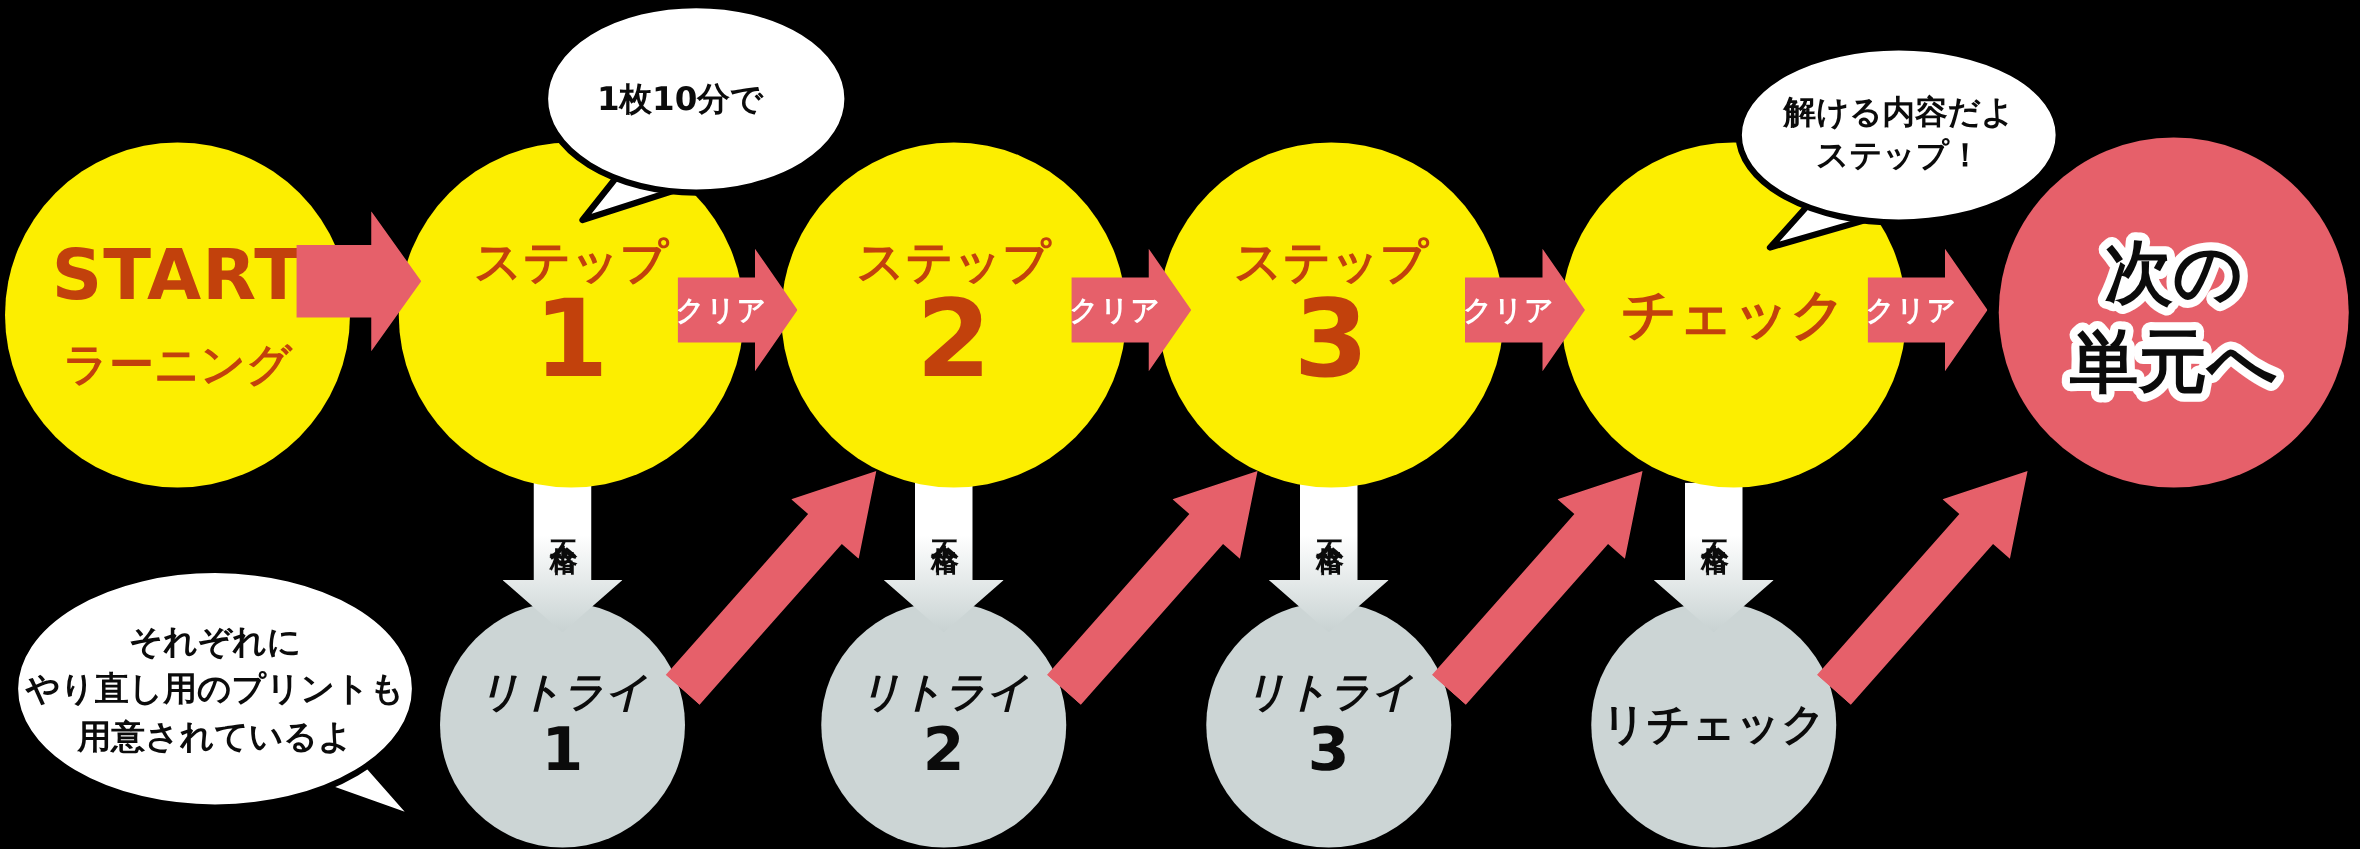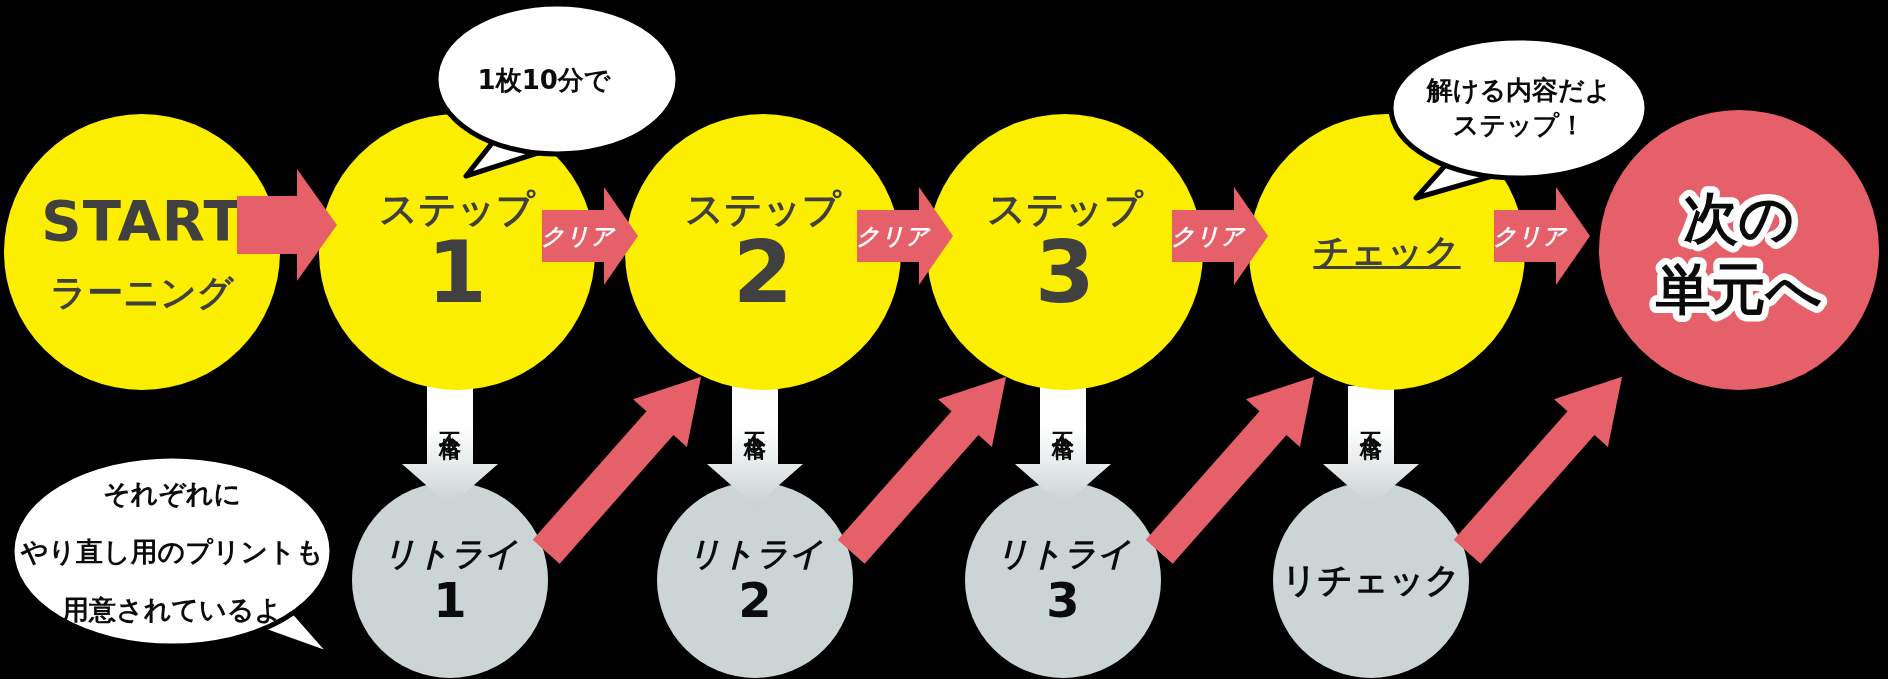--- a/index.html
+++ b/index.html
@@ -5,56 +5,56 @@
   html,body{margin:0;padding:0;background:#000;}
   .stage{
     position:relative;width:1888px;height:679px;background:var(--canvas-bg,#000);
     overflow:hidden;font-family:"DejaVu Sans","Liberation Sans",sans-serif;
   }
   
   .ycircle{
     position:absolute;top:114px;width:276px;height:276px;border-radius:50%;
     background:var(--circle-yellow,#fcee00);z-index:4;
     display:flex;flex-direction:column;align-items:center;justify-content:center;
-    text-align:center;color:#404040;
+    text-align:center;color:#c2410c;
   }
   .gcircle{
     position:absolute;top:482px;width:196px;height:196px;border-radius:50%;
     background:var(--circle-gray,#ccd5d5);z-index:2;
     display:flex;flex-direction:column;align-items:center;justify-content:center;
     text-align:center;color:#0b0b0b;
   }
   .rcircle{
     position:absolute;left:1599px;top:110px;width:280px;height:280px;border-radius:50%;
     background:var(--circle-red,#e6606a);z-index:4;
   }
   .start-title{font-size:56px;font-weight:700;letter-spacing:1px;line-height:1;}
   .start-sub{font-size:36px;font-weight:700;margin-top:26px;line-height:1;}
   .step-label{font-size:38px;font-weight:700;line-height:1;}
   .step-num{font-size:86px;font-weight:700;line-height:.95;margin-top:4px;}
-  .check-label{font-size:36px;font-weight:700;line-height:1;text-decoration:underline;}
+  .check-label{font-size:44px;font-weight:700;line-height:1;}
   .glabel{font-size:33px;font-weight:700;line-height:1;font-style:italic;}
   .gnum{font-size:48px;font-weight:700;line-height:1;margin-top:6px;}
   .recheck-label{font-size:35px;font-weight:700;line-height:1;}
   .goal-svg text{
     font-family:"DejaVu Sans","Liberation Sans",sans-serif;
     font-size:55px;font-weight:700;fill:#0b0b0b;
     stroke:#fff;stroke-width:13px;paint-order:stroke;stroke-linejoin:round;
     text-anchor:middle;
   }
   
   .harrow{position:absolute;background:var(--arrow-red,#e6606a);z-index:5;}
   .start-arrow{
     left:237px;top:169px;width:100px;height:112px;
     clip-path:polygon(0 27px,60px 27px,60px 0,100px 56px,60px 112px,60px 85px,0 85px);
   }
   .clear-arrow{
-    top:187px;width:96px;height:98px;
+    top:199px;width:96px;height:98px;
     clip-path:polygon(0 23px,62px 23px,62px 0,96px 49px,62px 98px,62px 75px,0 75px);
-    display:flex;align-items:center;justify-content:center;padding-right:24px;box-sizing:border-box;font-style:italic;
+    display:flex;align-items:center;justify-content:flex-end;padding-right:24px;box-sizing:border-box;
   }
   .clear-text{font-size:23px;font-weight:700;color:#fff;letter-spacing:1px;white-space:nowrap;}
   
   .fail{
     position:absolute;top:386px;width:96px;height:120px;z-index:3;
     background:linear-gradient(180deg,#ffffff 0%,#ffffff 35%,var(--arrow-fail-bottom,#c8d2d2) 100%);
     clip-path:polygon(25px 0,71px 0,71px 78px,96px 78px,48px 120px,0 78px,25px 78px);
   }
   .fail-text{
     position:absolute;left:50%;top:28px;transform:translateX(-50%);
@@ -70,21 +70,21 @@
   }
   
   .bubble-svg{position:absolute;z-index:6;}
   .bubble-text{
     position:absolute;z-index:7;display:flex;flex-direction:column;
     align-items:center;justify-content:center;text-align:center;
     font-weight:700;color:#0b0b0b;
   }
   .bubble-text.b1{left:424px;top:8px;width:240px;height:146px;font-size:26px;line-height:1.35;}
   .bubble-text.b2{left:1392px;top:42px;width:254px;height:132px;font-size:26px;line-height:1.35;}
-  .bubble-text.b3{left:12px;top:460px;width:320px;height:184px;font-size:27px;line-height:1.4;gap:20px;}
+  .bubble-text.b3{left:12px;top:460px;width:320px;height:184px;font-size:27px;line-height:1.4;}
 </style>
 </head>
 <body>
 
 <div class="stage">
 
   <div class="diag" style="left:546px"></div>
   <div class="diag" style="left:851px"></div>
   <div class="diag" style="left:1159px"></div>
   <div class="diag" style="left:1467px"></div>

